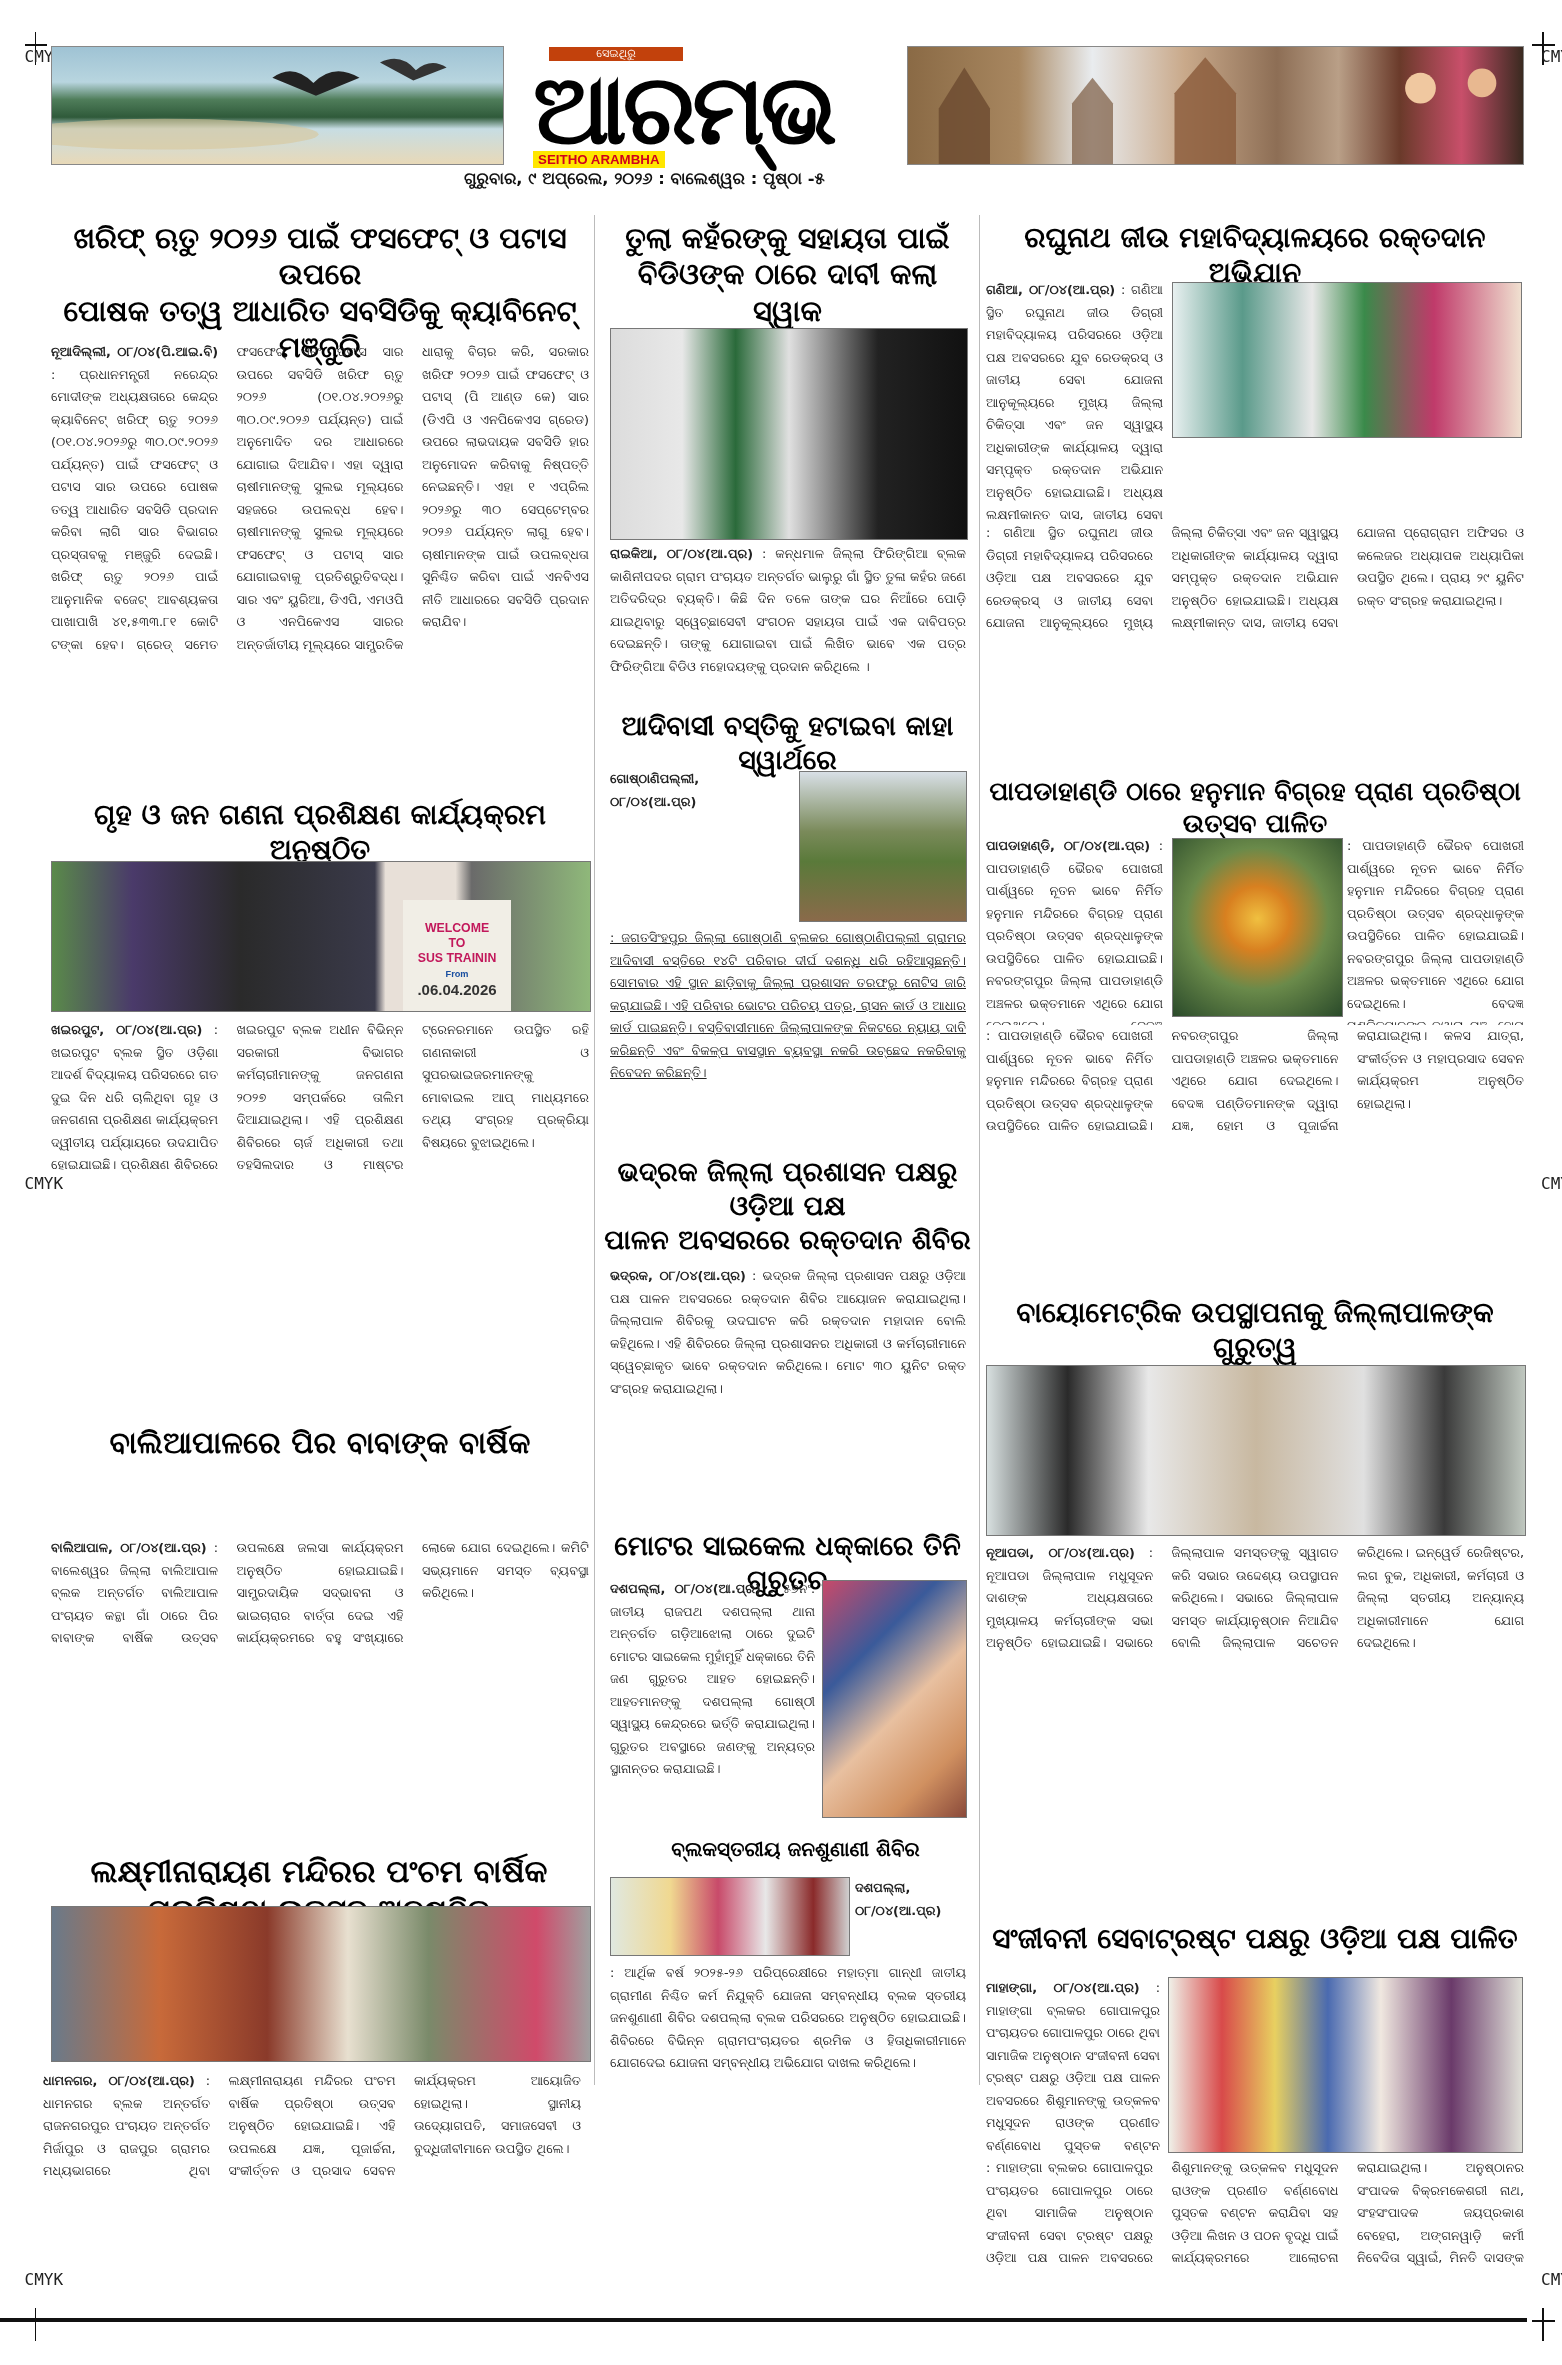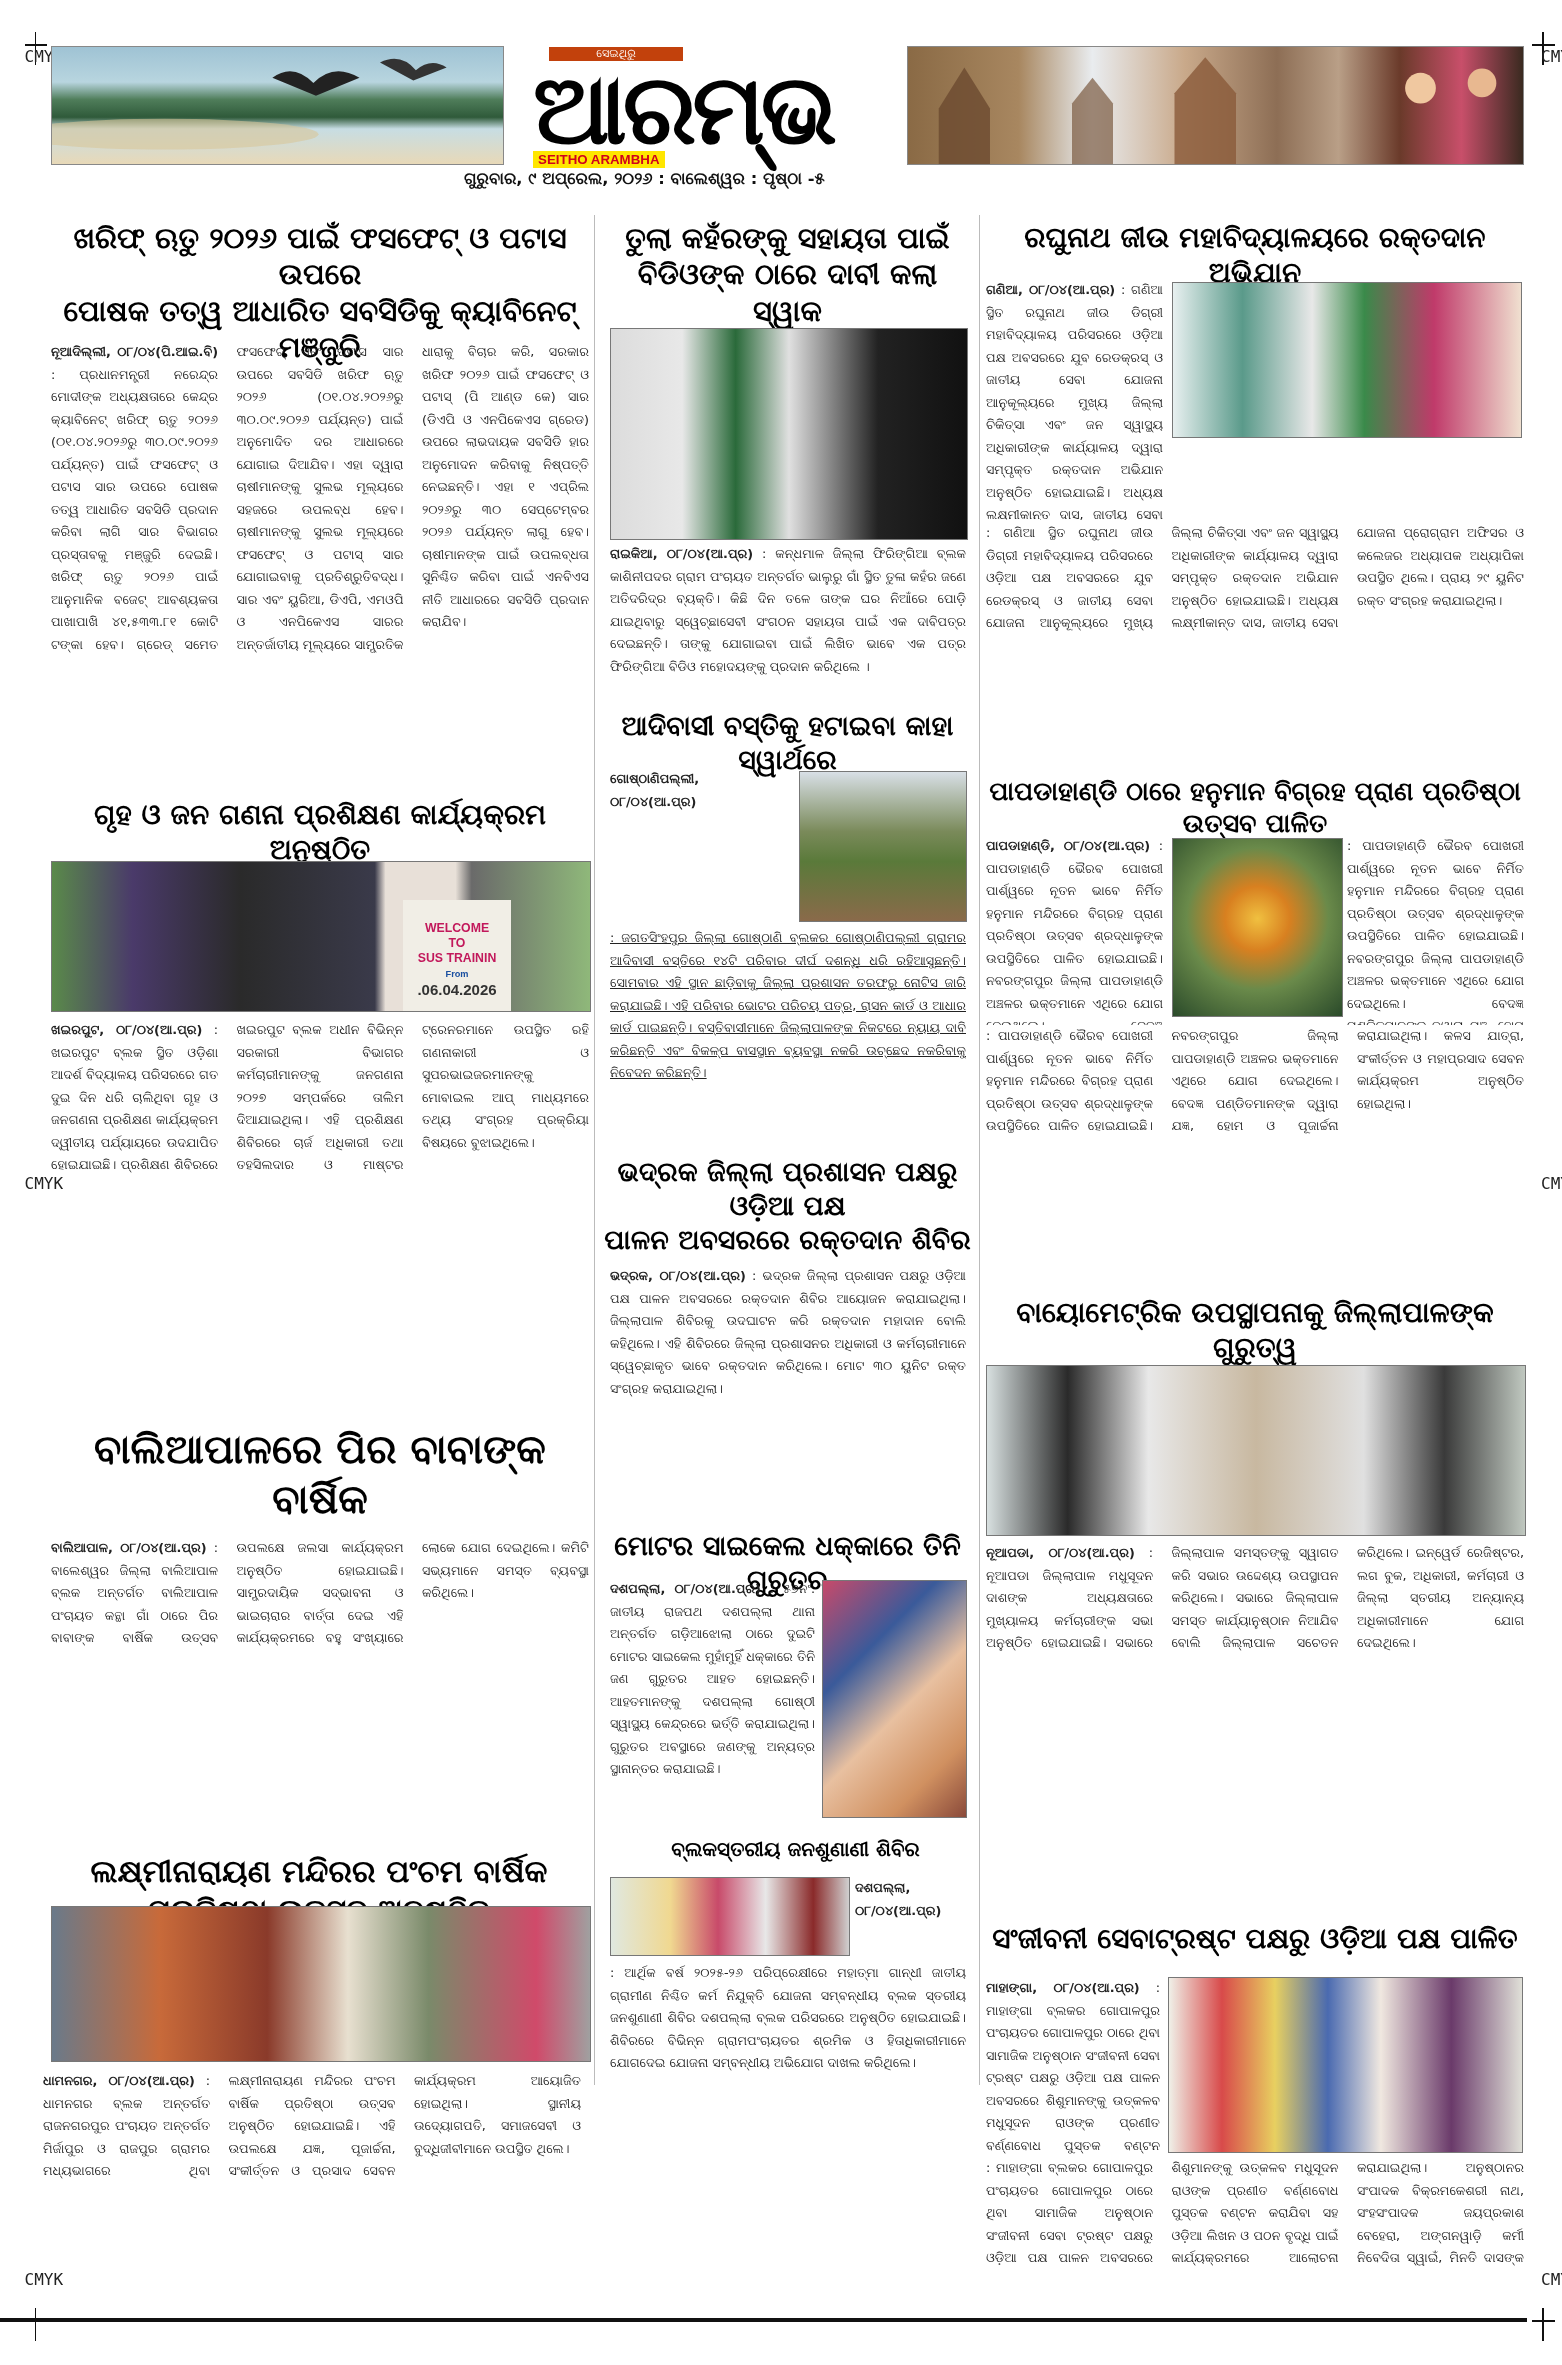--- a/index.html
+++ b/index.html
@@ -82,21 +82,21 @@
       <div style="color:#333;font-size:15px;">.06.04.2026</div>
     </div>
   </div>
   <div class="body-text" style="left:51px;top:1019px;width:538px;height:389px;column-count:3;overflow:hidden;">
     <span class="dateline">ଖଇରପୁଟ, ୦୮/୦୪(ଆ.ପ୍ର)</span>
     <span>: ଖଇରପୁଟ ବ୍ଲକ ସ୍ଥିତ ଓଡ଼ିଶା ଆଦର୍ଶ ବିଦ୍ୟାଳୟ ପରିସରରେ ଗତ ଦୁଇ ଦିନ ଧରି ଚାଲିଥିବା ଗୃହ ଓ ଜନଗଣନା ପ୍ରଶିକ୍ଷଣ କାର୍ଯ୍ୟକ୍ରମ ଦ୍ୱୀତୀୟ ପର୍ଯ୍ୟାୟରେ ଉଦଯାପିତ ହୋଇଯାଇଛି। ପ୍ରଶିକ୍ଷଣ ଶିବିରରେ ଖଇରପୁଟ ବ୍ଲକ ଅଧୀନ ବିଭିନ୍ନ ସରକାରୀ ବିଭାଗର କର୍ମଚାରୀମାନଙ୍କୁ ଜନଗଣନା ୨୦୨୭ ସମ୍ପର୍କରେ ତାଲିମ ଦିଆଯାଇଥିଲା। ଏହି ପ୍ରଶିକ୍ଷଣ ଶିବିରରେ ଚାର୍ଜ ଅଧିକାରୀ ତଥା ତହସିଲଦାର ଓ ମାଷ୍ଟର ଟ୍ରେନରମାନେ ଉପସ୍ଥିତ ରହି ଗଣନାକାରୀ ଓ ସୁପରଭାଇଜରମାନଙ୍କୁ ମୋବାଇଲ ଆପ୍ ମାଧ୍ୟମରେ ତଥ୍ୟ ସଂଗ୍ରହ ପ୍ରକ୍ରିୟା ବିଷୟରେ ବୁଝାଇଥିଲେ।</span>
   </div>
 </article>
 
 <article>
-  <h2 class="headline" style="left:51px;top:1424px;width:538px;font-size:40px;margin:0;">
+  <h2 class="headline" style="left:51px;top:1424px;width:538px;font-size:30px;margin:0;">
     <span>ବାଲିଆପାଳରେ ପିର ବାବାଙ୍କ ବାର୍ଷିକ</span><br>
   </h2>
   <div class="body-text" style="left:51px;top:1537px;width:538px;height:292px;column-count:3;overflow:hidden;">
     <span class="dateline">ବାଲିଆପାଳ, ୦୮/୦୪(ଆ.ପ୍ର)</span>
     <span>: ବାଲେଶ୍ୱର ଜିଲ୍ଲା ବାଲିଆପାଳ ବ୍ଲକ ଅନ୍ତର୍ଗତ ବାଲିଆପାଳ ପଂଚାୟତ କନ୍ଥା ଗାଁ ଠାରେ ପିର ବାବାଙ୍କ ବାର୍ଷିକ ଉତ୍ସବ ଉପଲକ୍ଷେ ଜଲସା କାର୍ଯ୍ୟକ୍ରମ ଅନୁଷ୍ଠିତ ହୋଇଯାଇଛି। ସାମ୍ପ୍ରଦାୟିକ ସଦ୍ଭାବନା ଓ ଭାଇଚାରାର ବାର୍ତ୍ତା ଦେଇ ଏହି କାର୍ଯ୍ୟକ୍ରମରେ ବହୁ ସଂଖ୍ୟାରେ ଲୋକେ ଯୋଗ ଦେଇଥିଲେ। କମିଟି ସଭ୍ୟମାନେ ସମସ୍ତ ବ୍ୟବସ୍ଥା କରିଥିଲେ।</span>
   </div>
 </article>
 
 <article>
   <h2 class="headline" style="left:42px;top:1844px;width:538px;font-size:31px;margin:8px;">ଲକ୍ଷ୍ମୀନାରାୟଣ ମନ୍ଦିରର ପଂଚମ ବାର୍ଷିକ ପ୍ରତିଷ୍ଠା ଉତ୍ସବ ଅନୁଷ୍ଠିତ</h2>

